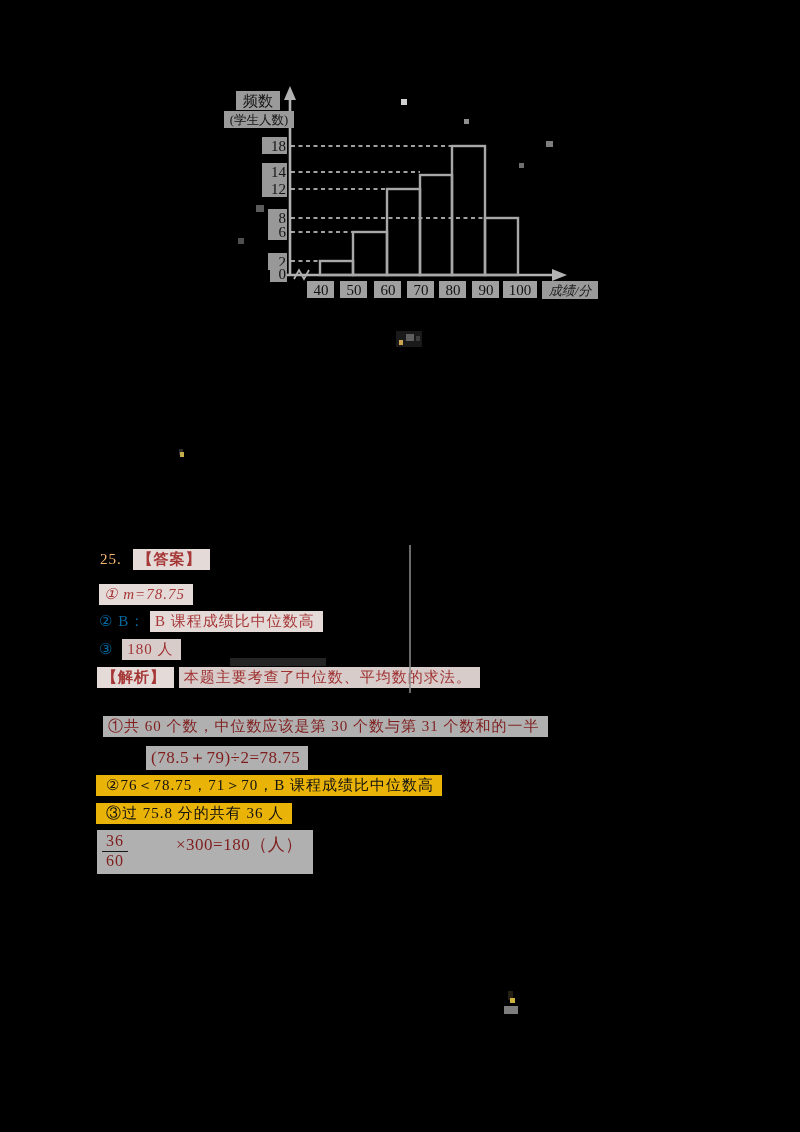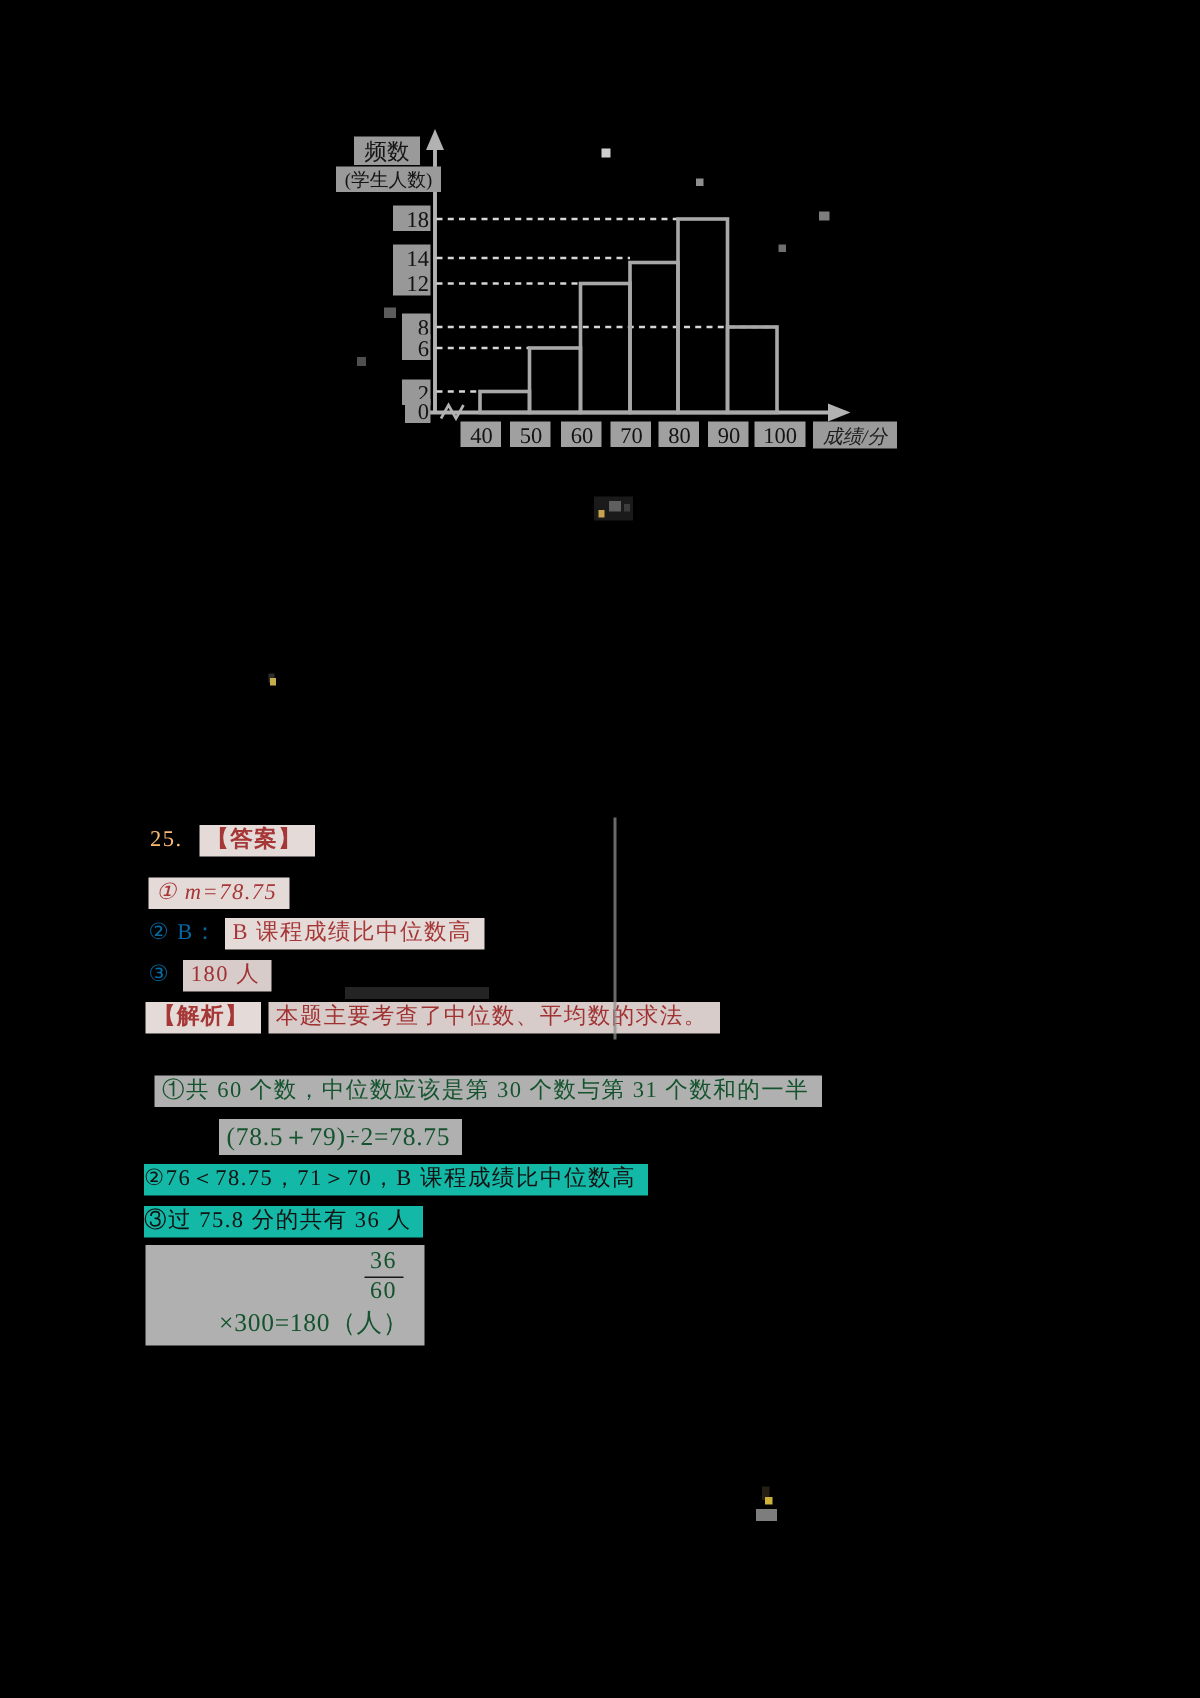--- a/index.html
+++ b/index.html
@@ -2,22 +2,22 @@
 <html><head>
 <meta charset="utf-8">
 <style>
   html,body{margin:0;padding:0;background:#000;}
   #page{position:relative;width:713px;height:1132px;background:#000;overflow:hidden;
         font-family:"Liberation Serif",serif;}
   svg text{font-family:"Liberation Serif",serif;}
 
   
   .line{position:absolute;white-space:nowrap;font-size:15px;letter-spacing:1px;}
-  .patch{background:#b0b0b0;color:#14532d;padding:2px 8px 3px 5px;}
-  .patch2{background:#14b8a6;color:#111;padding:2px 8px 3px 0;}
+  .patch{background:#b0b0b0;color:#7f1d1d;padding:2px 8px 3px 5px;}
+  .patch2{background:#eab308;color:#111;padding:2px 8px 3px 10px;}
   .rpatch{background:#e4dad8;color:#a63737;padding:2px 8px 3px 5px;}
   .rpatch-soft{background:#d8cccb;color:#a03232;padding:2px 8px 3px 5px;}
   .rplain{color:#0369a1;}
   .rplain-dim{color:#fdba74;}
   .bold{font-weight:bold;}
   .formula{font-size:17px;letter-spacing:0.5px;padding-left:44px;}
 
   
   .frac{display:inline-block;vertical-align:middle;text-align:center;font-size:16px;line-height:1.05;margin-right:4px;}
   .frac .num{display:block;border-bottom:1.6px solid #161616;padding:0 4px 1px;}
@@ -137,21 +137,21 @@
 
   <div class="line" style="left:96px;top:776px;">
     <span class="patch2">②76＜78.75，71＞70，B 课程成绩比中位数高</span>
   </div>
 
   <div class="line" style="left:96px;top:804px;">
     <span class="patch2">③过 75.8 分的共有 36 人</span>
   </div>
 
   <div class="line" style="left:97px;top:830px;">
-    <span class="patch" style="display:inline-flex;align-items:flex-end;padding:3px 10px 4px 5px;flex-direction:column;">
+    <span class="patch" style="display:inline-flex;align-items:flex-start;padding:3px 10px 4px 5px;">
       <span class="frac">
         <span class="num">36</span>
         <span class="den">60</span>
       </span>
       <span class="formula">×300=180（人）</span>
     </span>
   </div>
 
   <div class="speck" style="left:401px;top:99px;width:6px;height:6px;background:#cfcfcf;"></div>
   <div class="speck" style="left:464px;top:119px;width:5px;height:5px;background:#8f8f8f;"></div>

